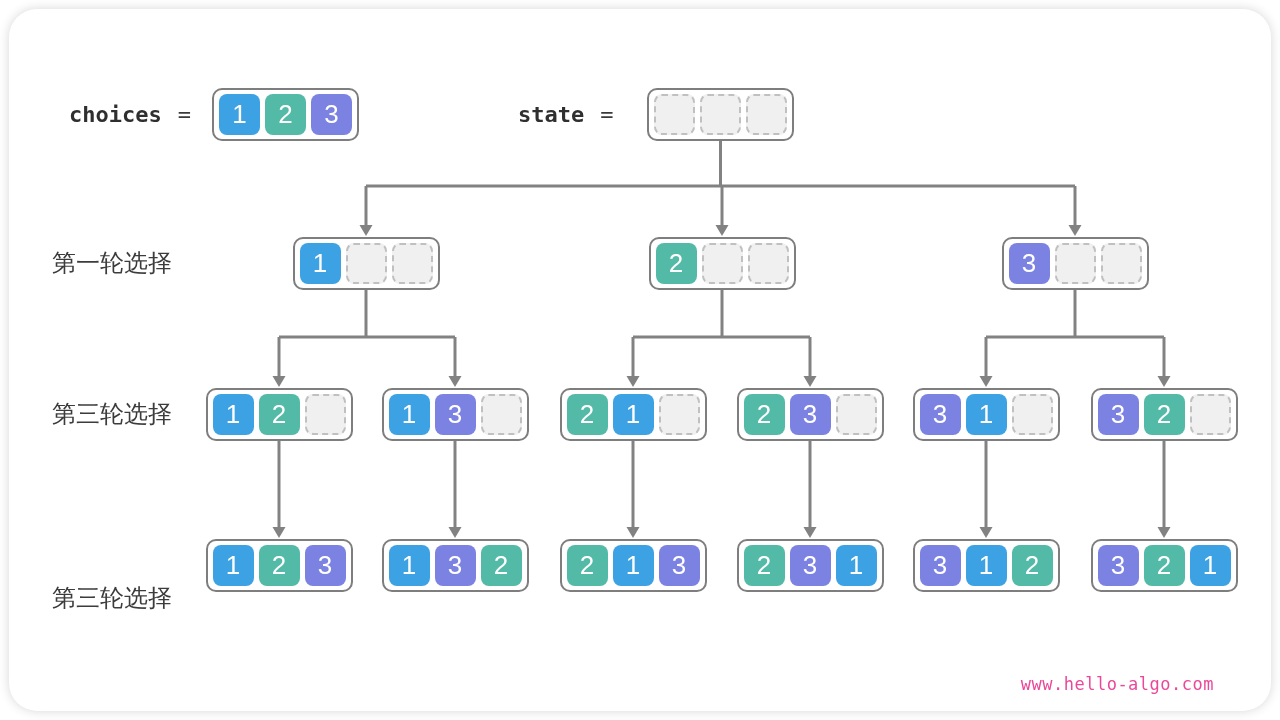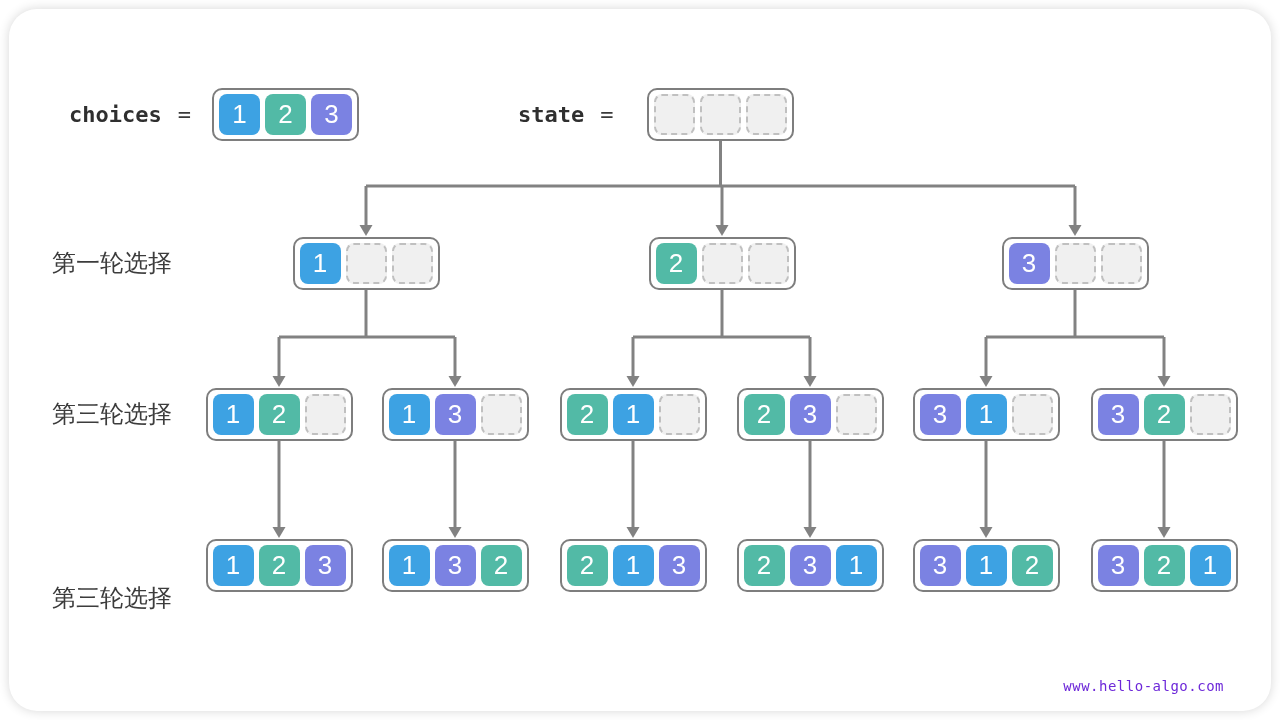--- a/index.html
+++ b/index.html
@@ -64,24 +64,24 @@
     white-space: nowrap;
   }
   svg.connectors {
     position: absolute;
     left: 0; top: 0;
     width: 1280px; height: 720px;
     pointer-events: none;
   }
   .watermark {
     position: absolute;
-    right: 56px; bottom: 26px;
+    right: 66px; bottom: 26px;
     font-family: "DejaVu Sans Mono", monospace;
-    font-size: 14px;
-    color: #6d28d9;
+    font-size: 17px;
+    color: #ec4899;
     letter-spacing: 0.5px;
   }
 </style>
 </head>
 <body>
 
 <div class="card"></div>
 
 <div class="var-label" style="left:69px;">
   <span>choices</span>

